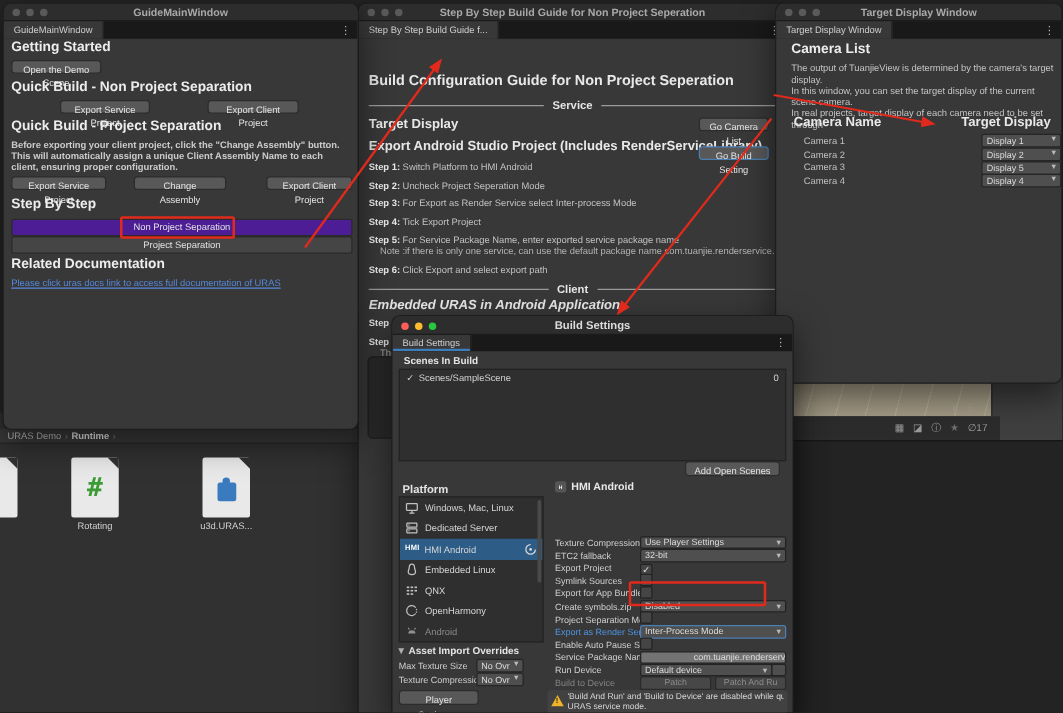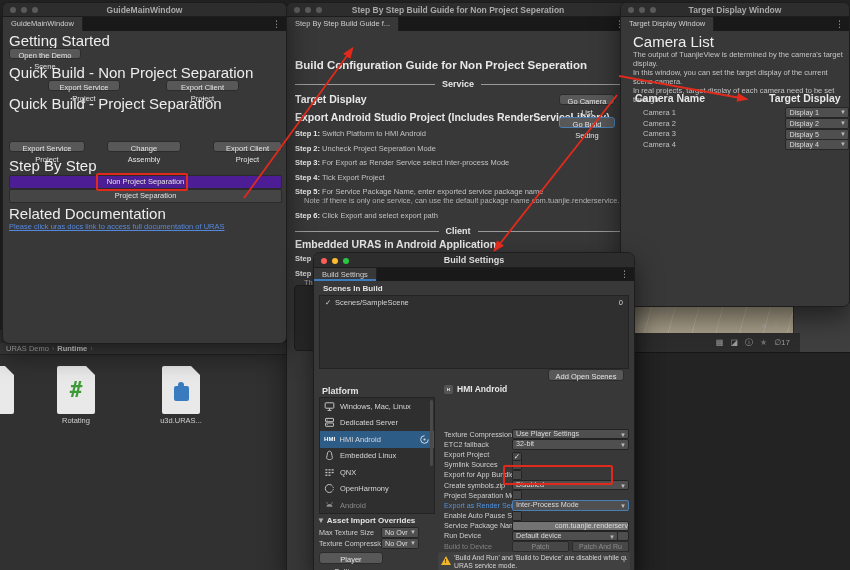--- a/index.html
+++ b/index.html
@@ -14,21 +14,21 @@
   .dot{width:6px;height:6px;border-radius:50%;background:#5a5a5a;}
   .dot.red{background:#ff5f57}.dot.yellow{background:#febc2e}.dot.green{background:#28c840}
   .title{font-size:8.5px;font-weight:bold;color:#a9a9a9;white-space:nowrap;}
   .tabstrip{height:14px;background:#191919;display:flex;position:relative;}
   .tab{background:#383838;color:#cfcfcf;font-size:7.5px;line-height:14px;padding:0 8px;
        white-space:nowrap;border-right:1px solid #202020;}
   .tab.bluetab{box-shadow:inset 0 -2px 0 #3d7dbb;}
   .kebab{position:absolute;right:5px;top:0;color:#b5b5b5;font-size:9px;line-height:14px;cursor:default;}
   .content{position:relative;width:100%;}
   
-  .h-lg{position:absolute;font-size:15px;font-weight:normal;color:#ededed;white-space:nowrap;}
+  .h-lg{position:absolute;font-size:11px;font-weight:bold;color:#ededed;white-space:nowrap;}
   .h-md{position:absolute;font-size:10.5px;font-weight:bold;color:#e8e8e8;white-space:nowrap;}
   .h-sm{position:absolute;font-size:9px;font-weight:bold;color:#e3e3e3;white-space:nowrap;}
   .body-sm{position:absolute;font-size:7.5px;color:#c4c4c4;}
   .btn{position:absolute;background:#585858;border:1px solid #2c2c2c;border-radius:3px;
        color:#e4e4e4;font-size:7.5px;text-align:center;line-height:11px;height:11px;cursor:pointer;}
   .btn.blue{border-color:#4a7fb5;}
   .bigbtn{position:absolute;left:6px;width:271px;height:12px;border:1px solid #2a2a2a;border-radius:2px;
           text-align:center;font-size:7.5px;line-height:12px;color:#e2e2e2;cursor:pointer;}
   .link{position:absolute;font-size:7.5px;color:#5588dd;text-decoration:underline;white-space:nowrap;cursor:pointer;}
   .divider{position:absolute;display:flex;align-items:center;gap:7px;}
@@ -189,21 +189,21 @@
           <div class="step"><b>Step 3:</b><span> For Export as Render Service select Inter-process Mode</span></div>
           <div class="step"><b>Step 4:</b><span> Tick Export Project</span></div>
           <div class="step"><b>Step 5:</b><span> For Service Package Name, enter exported service package name</span><div class="stepnote">Note :if there is only one service, can use the default package name com.tuanjie.renderservice.</div></div>
           <div class="step"><b>Step 6:</b><span> Click Export and select export path</span></div>
         </div>
       <div class="divider" style="left:8px;top:195px;width:326px;">
         <span class="dline"></span>
         <span class="dlabel">Client</span>
         <span class="dline"></span>
       </div>
-      <div class="h-md" style="left:8px;top:207px;">Embedded URAS in Android Application</div>
+      <div class="h-md" style="left:8px;top:207px;font-style:italic;">Embedded URAS in Android Application</div>
       <div id="client-steps" style="position:absolute;left:8px;top:224px;">
           <div class="step"><b>Step 1:</b><span> Copy renderServiceLibrary folder from output service project to you own android project.</span></div>
           <div class="step"><b>Step 2:</b><span> In the build.gradle of app module, add implementation project(':RenderServiceLibrary') in dependencies block</span><div class="stepnote">The path can be modified according to requirements.</div></div>
         </div>
       <div class="codebox" style="left:7px;top:254px;width:326px;height:64px;"></div>
     </div>
   </div>
 
   <div class="window" style="left:2px;top:2px;width:283px;height:340px;z-index:20;">
     <div class="titlebar">
@@ -218,20 +218,21 @@
       <span class="tab">GuideMainWindow</span>
       <span class="kebab">⋮</span>
     </div>
     <div class="content" style="height:311px;">
       <div class="h-lg" style="left:6px;top:1px;">Getting Started</div>
       <button class="btn" style="left:6px;top:17px;width:72px;">Open the Demo Scene</button>
       <div class="h-lg" style="left:6px;top:33px;">Quick Build - Non Project Separation</div>
       <button class="btn" style="left:45px;top:49px;width:72px;">Export Service Project</button>
       <button class="btn" style="left:163px;top:49px;width:73px;">Export Client Project</button>
       <div class="h-lg" style="left:6px;top:64px;">Quick Build - Project Separation</div>
+      <div class="body-sm" style="left:6px;top:80px;width:272px;line-height:9px;font-weight:bold;color:#cccccc;">Before exporting your client project, click the "Change Assembly" button. This will automatically assign a unique Client Assembly Name to each client, ensuring proper configuration.</div>
       <button class="btn" style="left:6px;top:110px;width:76px;">Export Service Project</button>
       <button class="btn" style="left:104px;top:110px;width:74px;">Change Assembly</button>
       <button class="btn" style="left:210px;top:110px;width:69px;">Export Client  Project</button>
       <div class="h-lg" style="left:6px;top:126px;">Step By Step</div>
       <div class="bigbtn" style="top:144px;background:#4c1d95;">Non Project Separation</div>
       <div class="bigbtn" style="top:158px;background:#454545;">Project Separation</div>
       <div class="h-lg" style="left:6px;top:174px;">Related Documentation</div>
       <a class="link" style="left:6px;top:191px;">Please click uras docs link to access full documentation of URAS</a>
     </div>
   </div>

